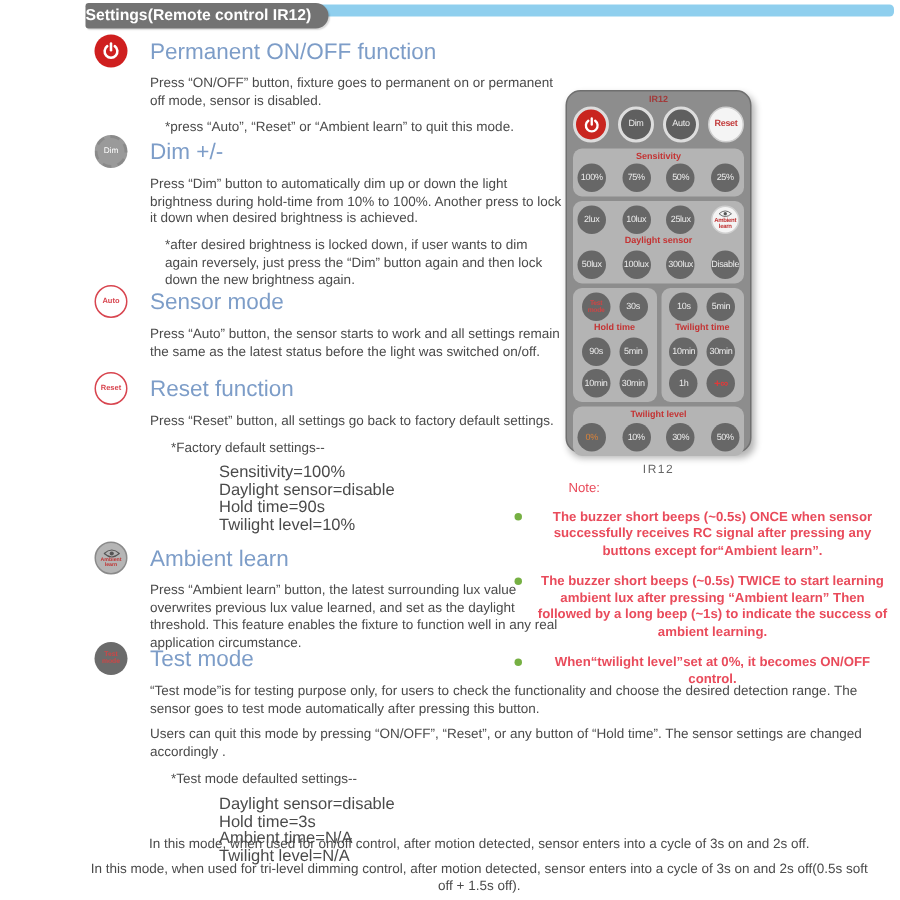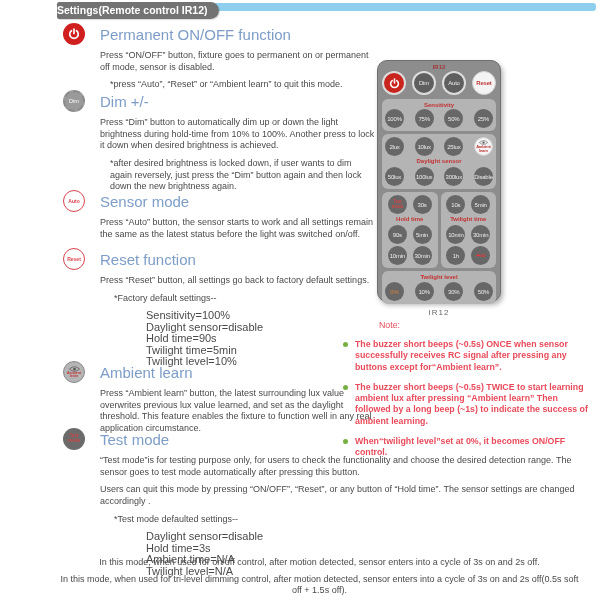--- a/index.html
+++ b/index.html
@@ -32,21 +32,21 @@
   .test-ic{background:#6b6b6b;color:#d04545;font-size:4.5px;font-weight:bold;line-height:1.1;}
   .wide{width:486px;}
 
   
   .footer{position:absolute;left:57px;top:557px;width:525px;}
   .footer p{margin:0 0 5px;font-size:9px;line-height:1.3;color:#4a4a4a;text-align:center;}
 
   
   .notes{position:absolute;left:343px;top:320px;width:252px;color:#e94b5b;font-size:8.8px;}
   .note-label{font-weight:normal;margin-bottom:9px;padding-left:36px;}
-  .note-item{position:relative;padding-left:12px;margin-bottom:9px;line-height:1.28;font-weight:bold;}
+  .note-item{position:relative;padding-left:12px;margin-bottom:9px;line-height:1.28;font-weight:bold;text-align:center;}
   .bullet{position:absolute;left:0;top:3px;width:5px;height:5px;border-radius:50%;background:#76b043;}
 
   
   .remote{position:absolute;left:377px;top:60px;width:124px;height:242px;
         background:#8d8d8d;border:1px solid #6f6f6f;border-radius:10px;
         padding:2px 4px;box-sizing:border-box;box-shadow:2px 3px 5px rgba(0,0,0,.3);}
   .r-model{text-align:center;font-size:6px;font-weight:bold;color:#a23a3a;height:8px;line-height:8px;}
   .r-toprow{display:flex;justify-content:space-between;align-items:center;margin-bottom:4px;}
   .rbtn{border-radius:50%;display:flex;align-items:center;justify-content:center;
         text-align:center;background:#676767;color:#ececec;font-size:6px;
@@ -111,21 +111,20 @@
     <div class="sec-icon outline-red">
       <span>Reset</span>
     </div>
     <h3>Reset function</h3>
     <p>Press “Reset” button, all settings go back to factory default settings.</p>
     <p class="subnote def-header">*Factory default settings--</p>
     <div class="def-list">
       <div>Sensitivity=100%</div>
       <div>Daylight sensor=disable</div>
       <div>Hold time=90s</div>
-      <div>Twilight time=5min</div>
       <div>Twilight level=10%</div>
     </div>
   </div>
 
   <div class="section" style="top:364px">
     <div class="sec-icon amb-ic">
       <svg width="11" height="6" viewBox="0 0 24 12">
         <path d="M1 6 Q12 -4 23 6 Q12 16 1 6 Z" fill="none" stroke="#555" stroke-width="1.5"></path>
         <circle cx="12" cy="6" r="3" fill="#555"></circle>
       </svg>

